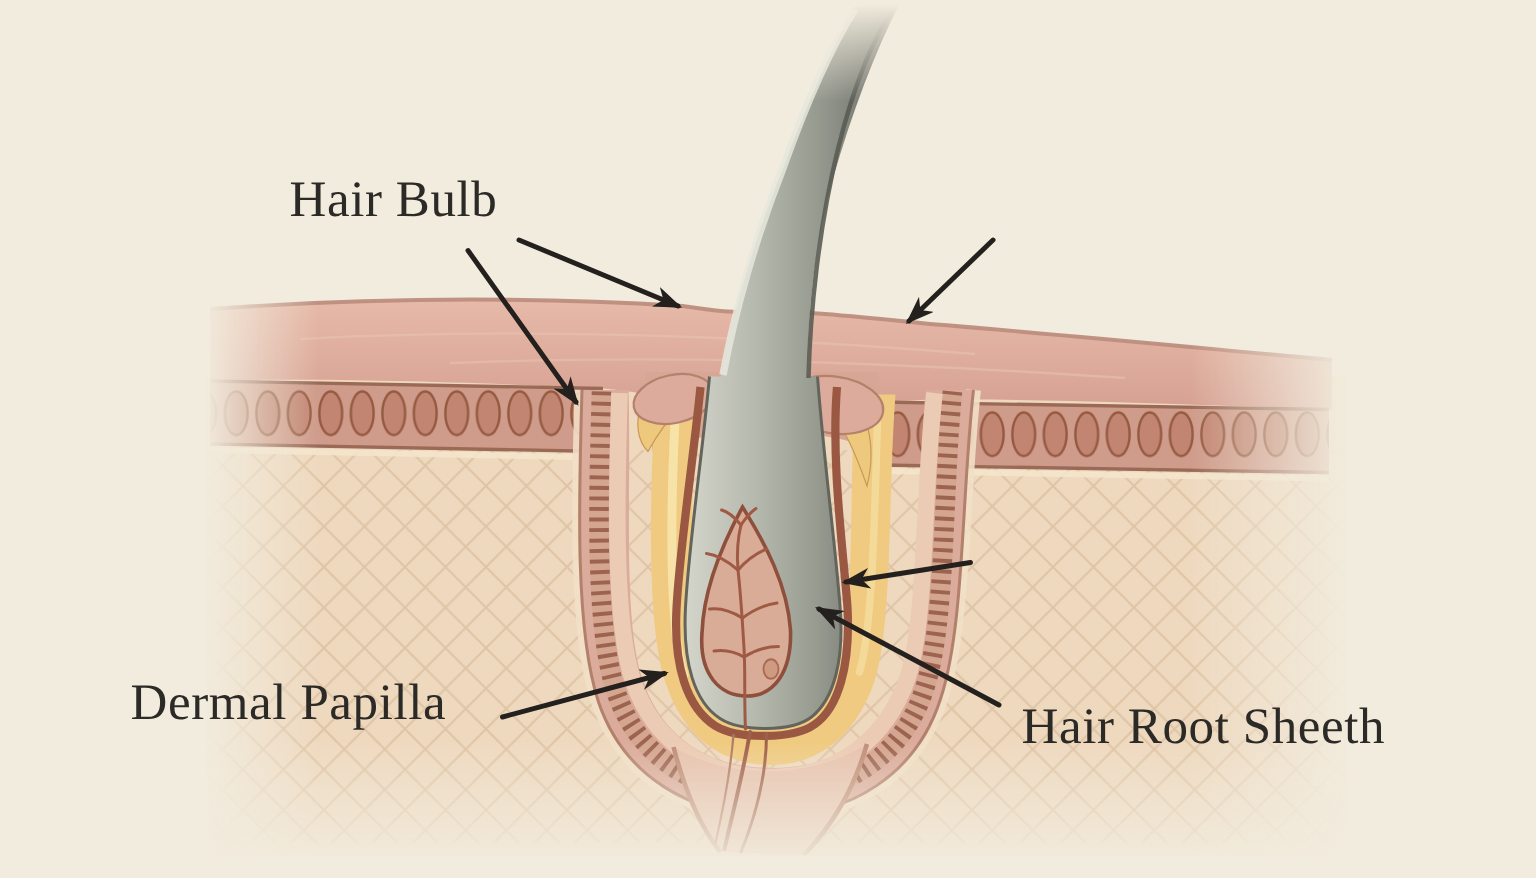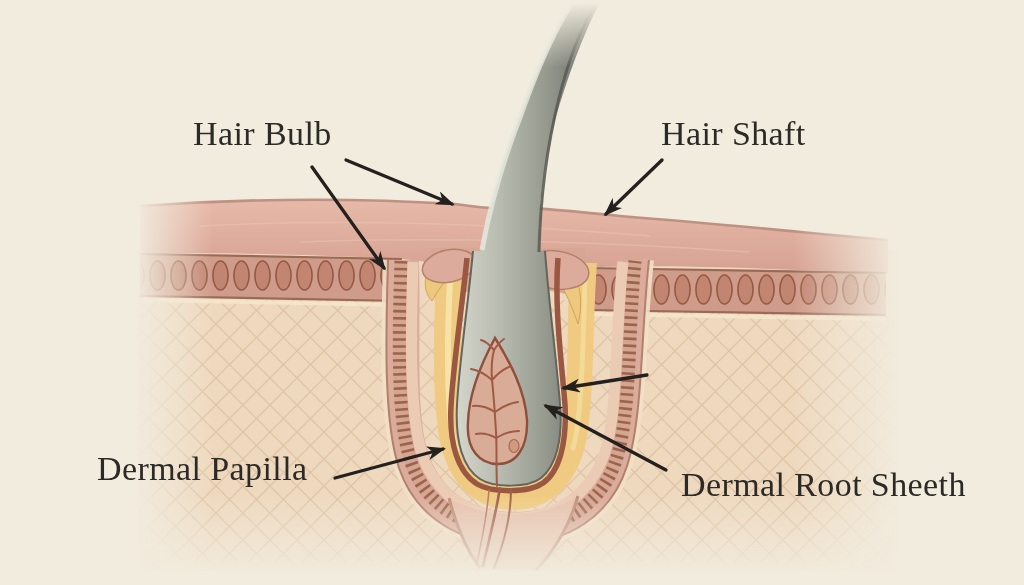--- a/index.html
+++ b/index.html
@@ -18,21 +18,21 @@
     color: #2c2a26;
     letter-spacing: 0.4px;
     white-space: nowrap;
     line-height: 1.05;
     user-select: none;
   }
   .lbl-hair-bulb   { left: 193px; top: 116px; }
   .lbl-hair-shaft  { left: 661px; top: 116px; }
   .lbl-outer-root  { left: 657px; top: 355px; }
   .lbl-inner-root  { left: 681px; top: 467px; }
-  .lbl-dermal-pap  { left: 97px;  top: 451px; }
+  .lbl-dermal-pap  { left: 87px;  top: 451px; }
 </style>
 </head>
 <body>
 
 <div class="stage">
 
   <svg width="1024" height="585" viewBox="0 0 1024 585" xmlns="http://www.w3.org/2000/svg">
     <defs>
       <linearGradient id="gLR" gradientUnits="userSpaceOnUse" x1="0" y1="0" x2="1024" y2="0">
         <stop offset="0.132" stop-color="#000000"></stop>
@@ -211,16 +211,15 @@
       <path d="M346,160 L452,204" marker-end="url(#ah)"></path>
       <path d="M312,167 L384,268" marker-end="url(#ah)"></path>
       <path d="M662,160 L606,214" marker-end="url(#ah)"></path>
       <path d="M647,375 L564,388" marker-end="url(#ah)"></path>
       <path d="M666,470 L546,406" marker-end="url(#ah)"></path>
       <path d="M335,478 L443,449" marker-end="url(#ah)"></path>
     </g>
   </svg>
 
   <div class="lbl lbl-hair-bulb">Hair Bulb</div>
-  <div class="lbl lbl-hair-shaft">Hair Shaft</div>
-  <div class="lbl lbl-inner-root">Dermal Root Sheeth</div>
+  <div class="lbl lbl-inner-root">Hair Root Sheeth</div>
   <div class="lbl lbl-dermal-pap">Dermal Papilla</div>
 </div>
 
 </body></html>

